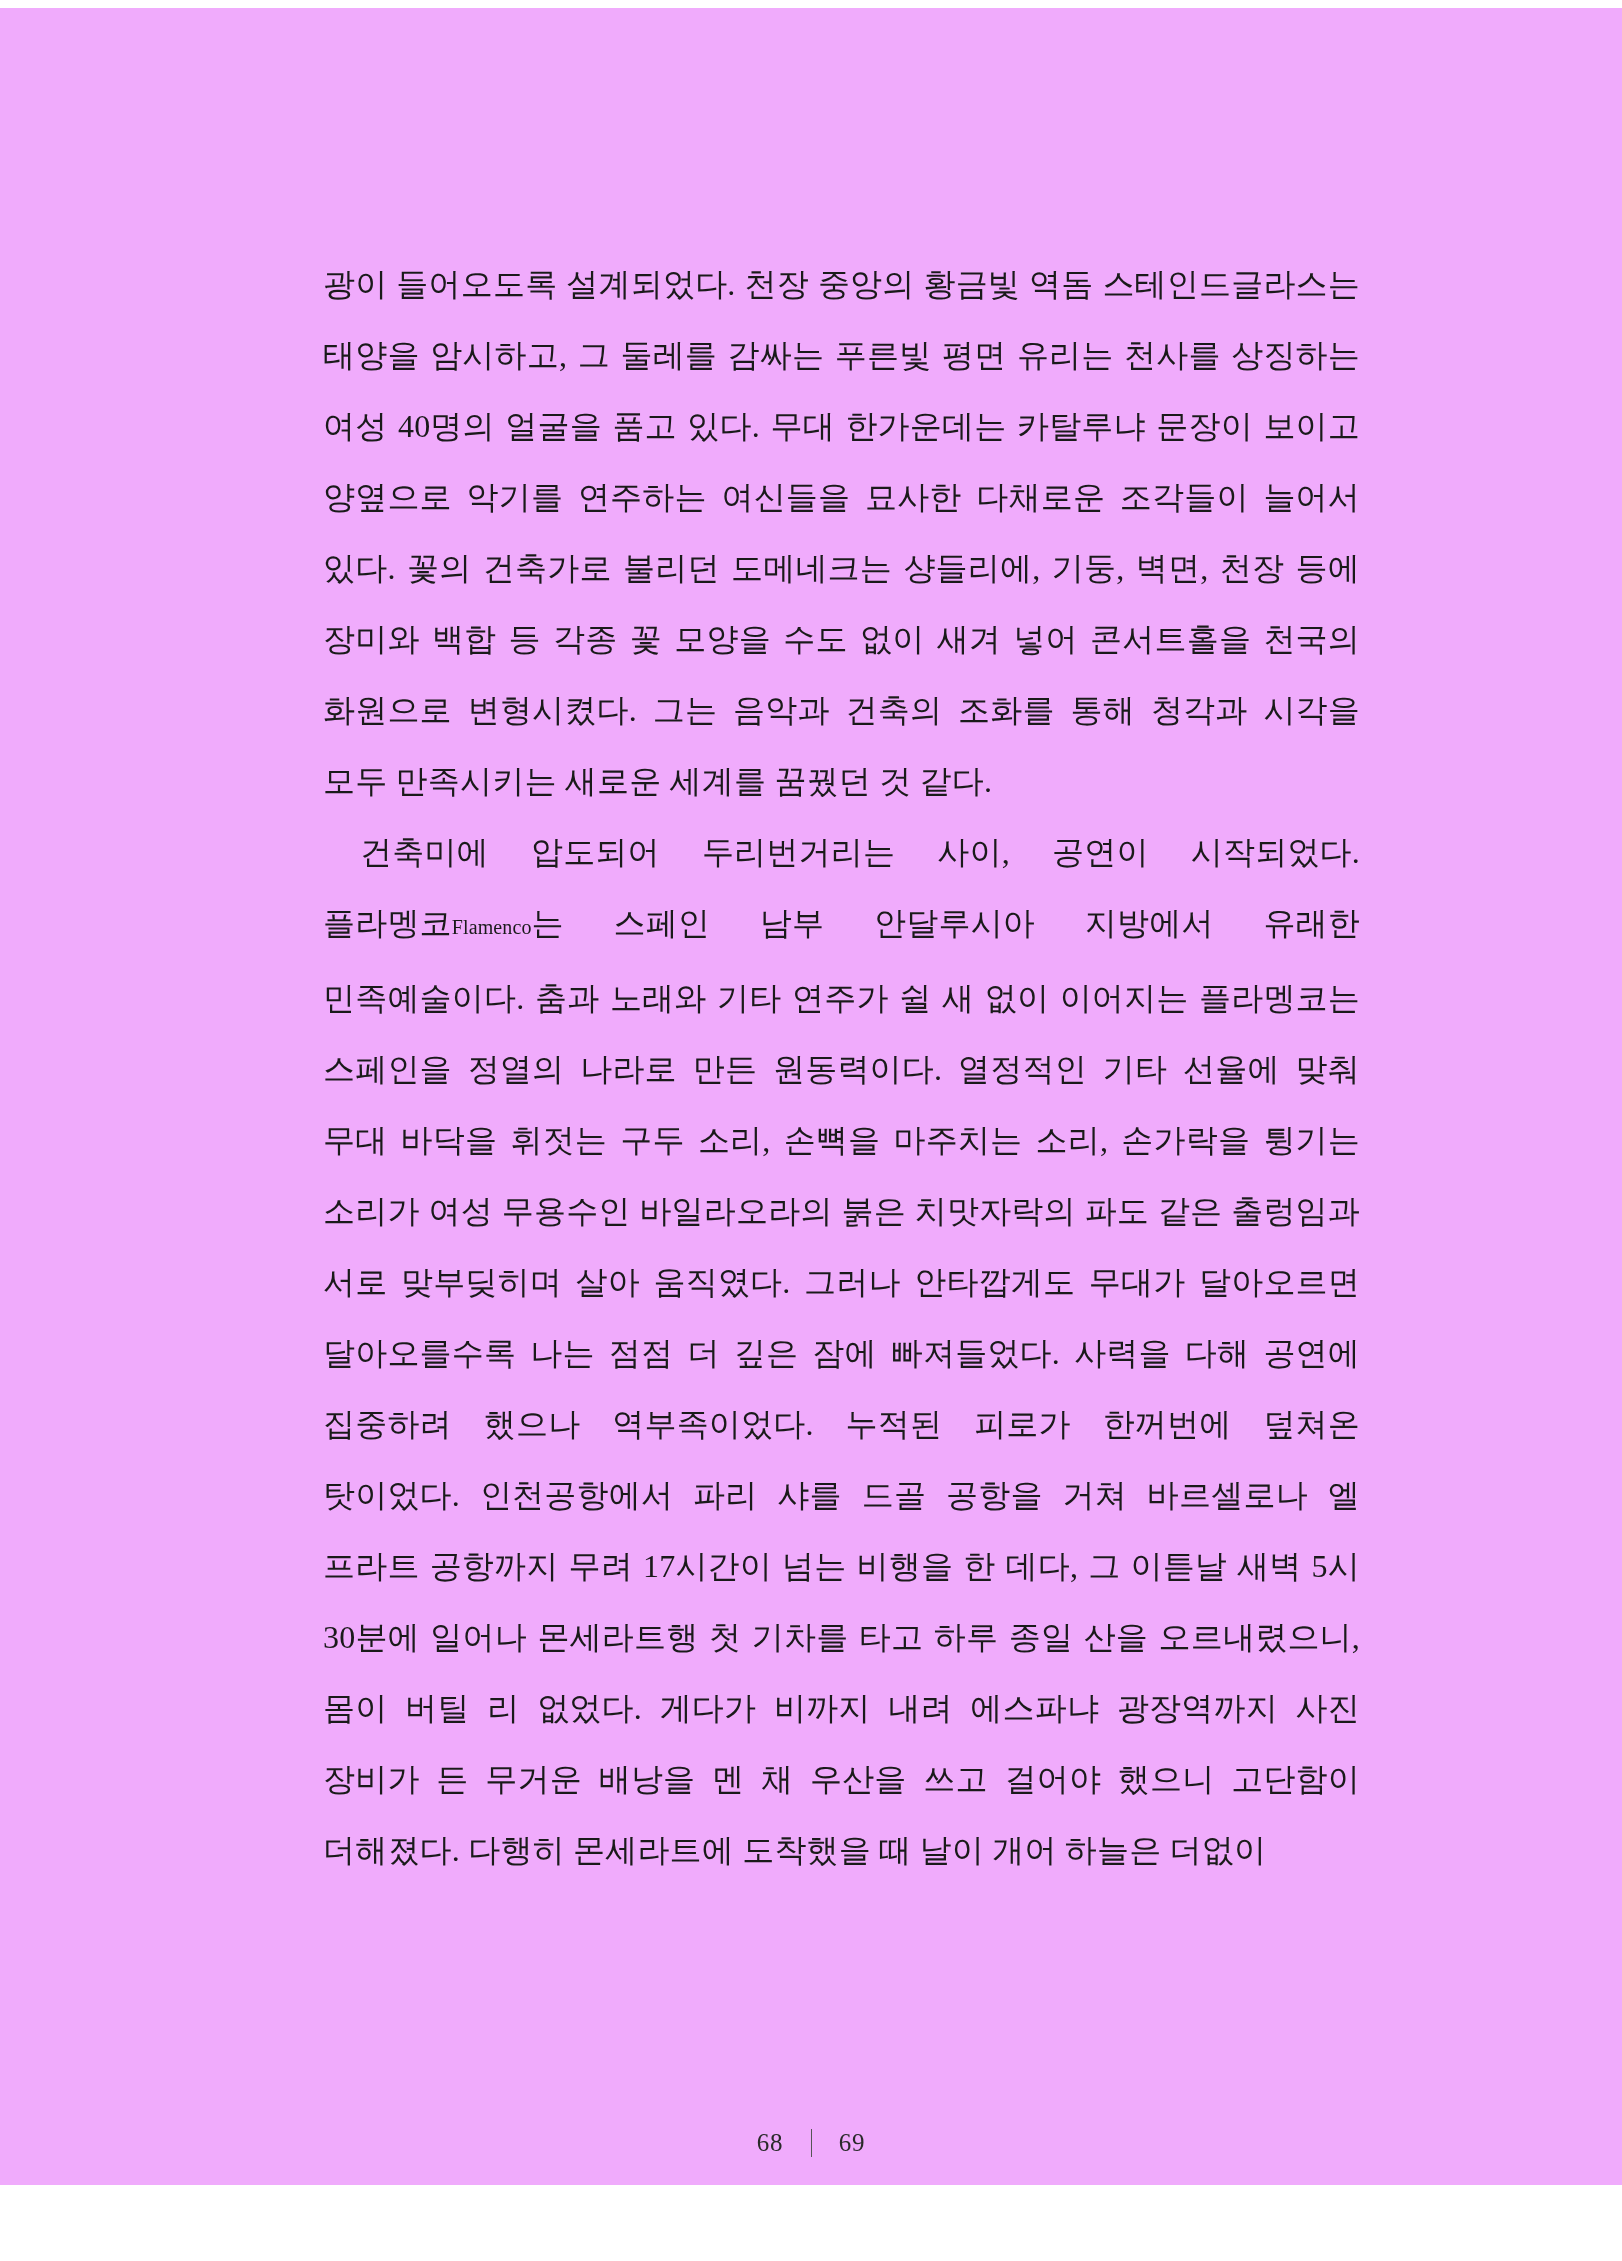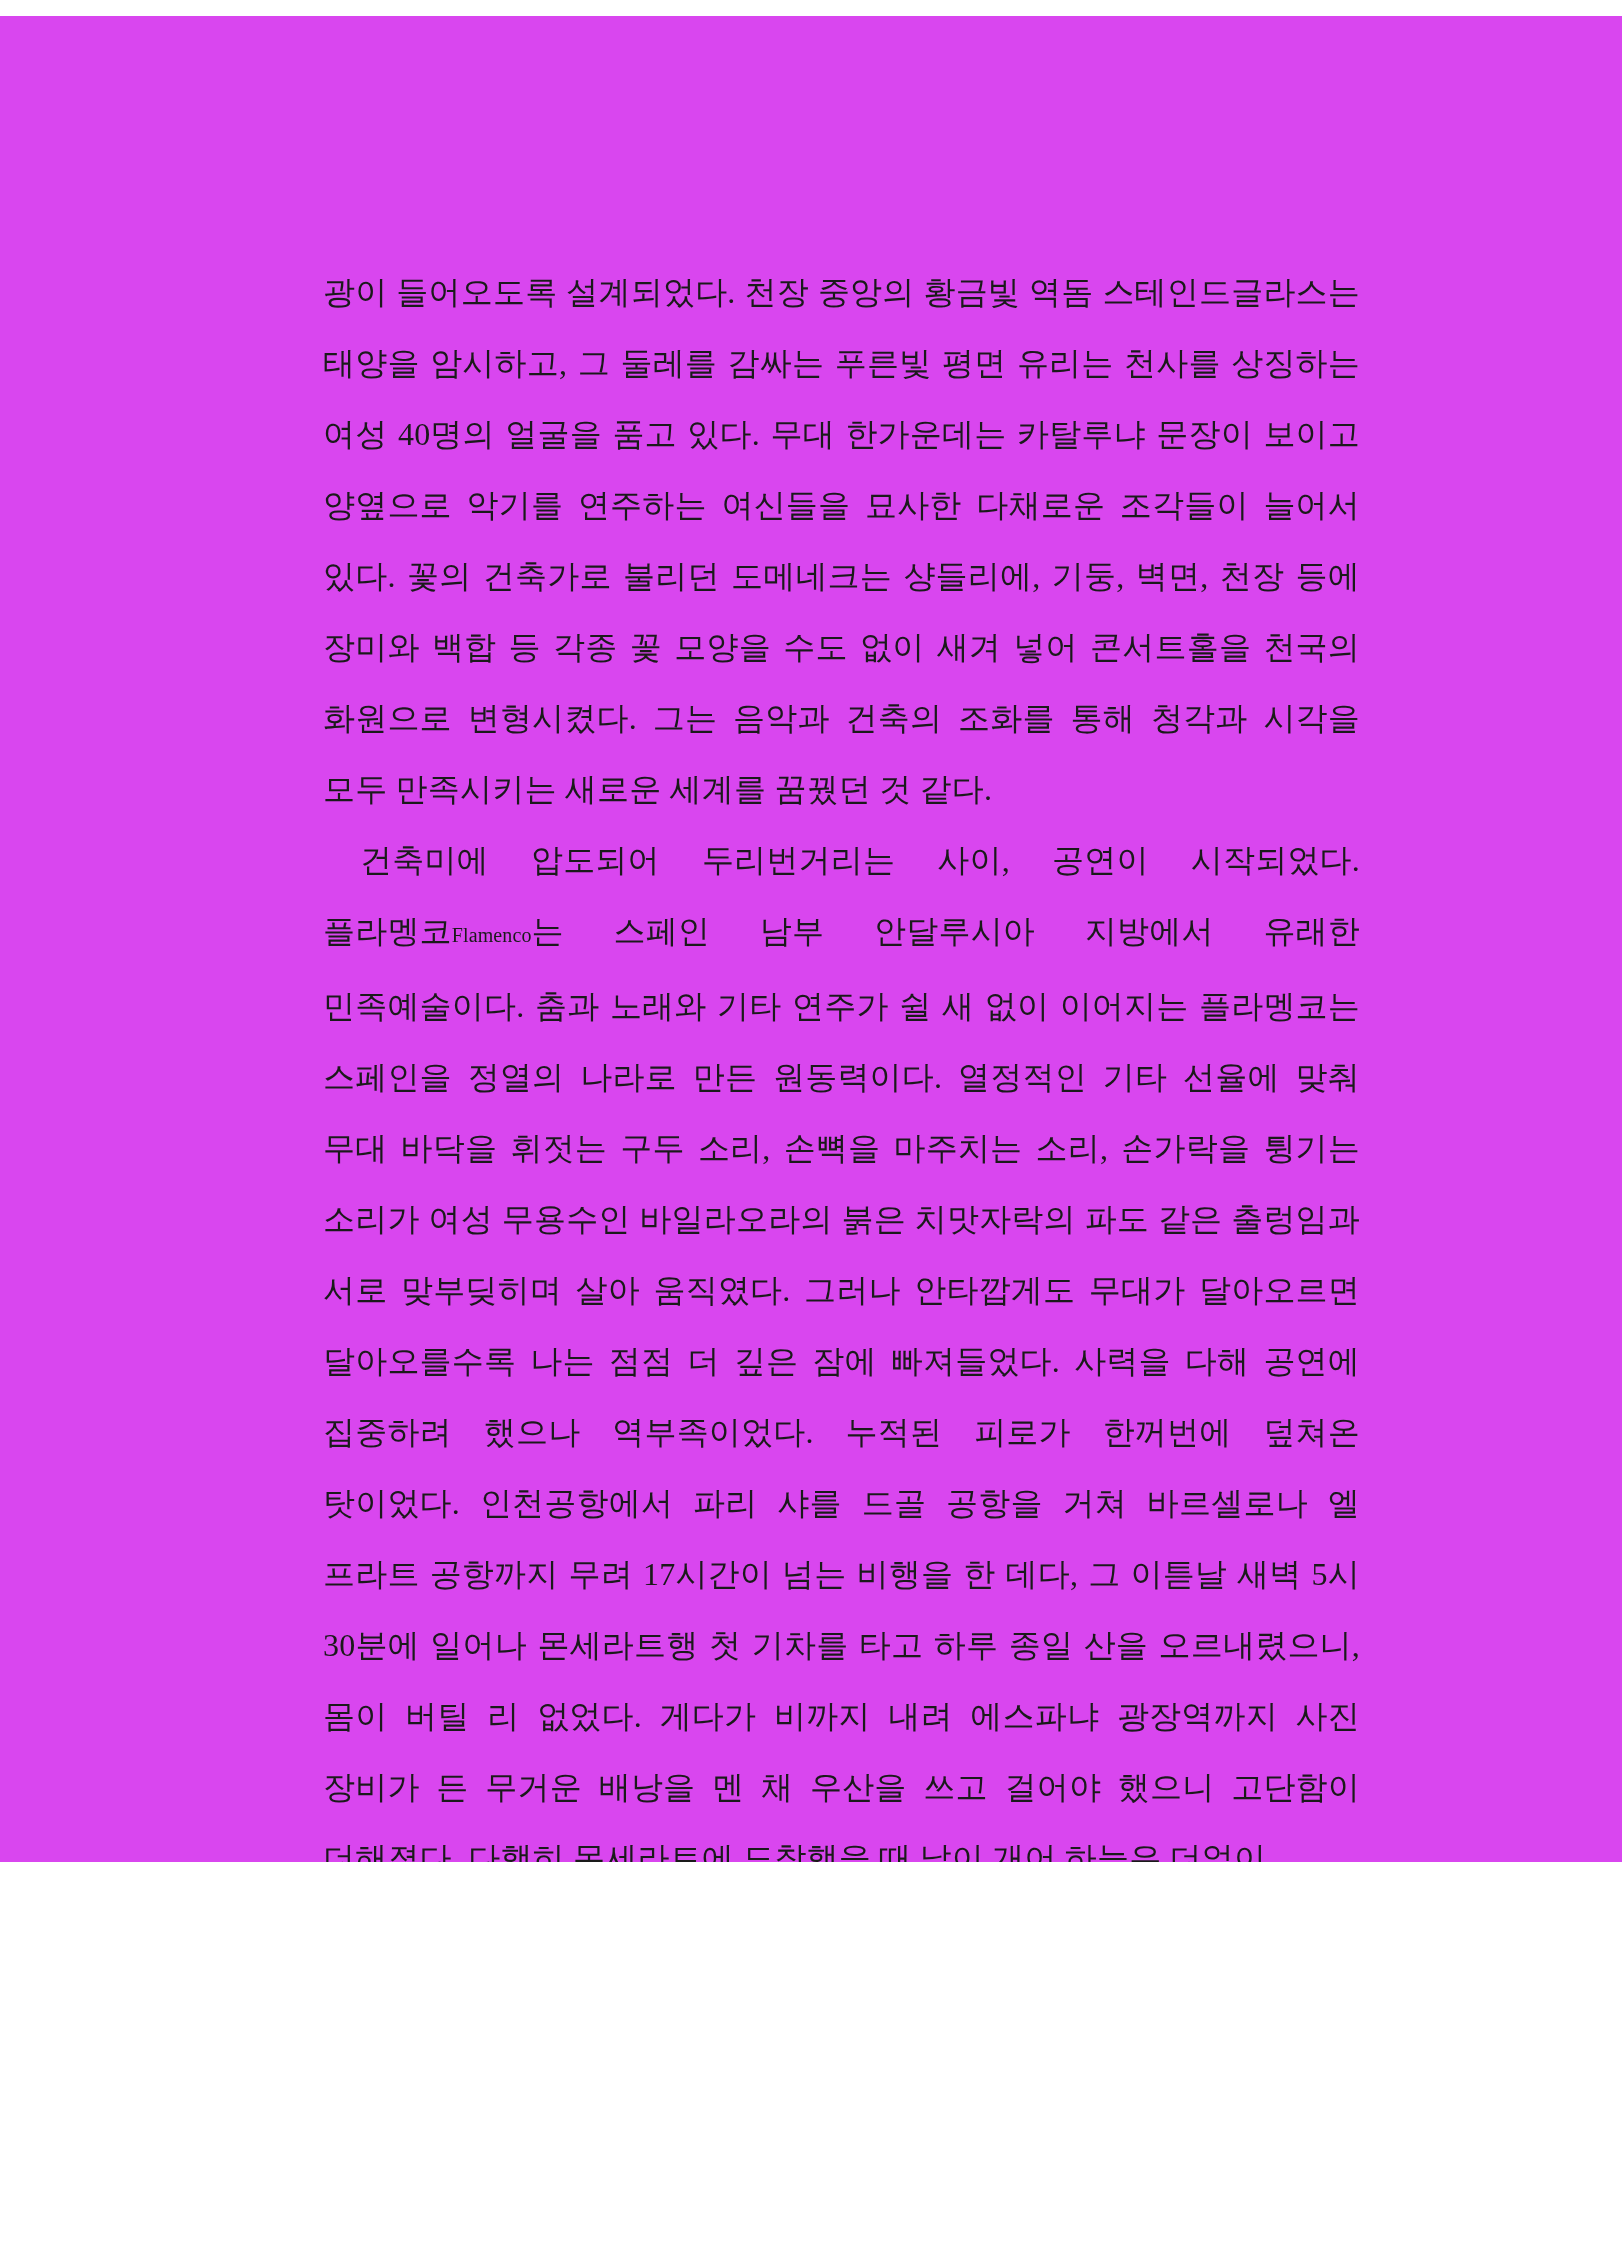--- a/index.html
+++ b/index.html
@@ -7,23 +7,23 @@
     padding: 0;
     background: #ffffff;
   }
   body {
     font-family: "Liberation Serif", "DejaVu Serif", serif;
     color: #1a1a1a;
   }
   .page {
     position: relative;
     width: 1622px;
-    height: 1846px;
-    margin: 16px auto;
-    background: #d946ef;
+    height: 2177px;
+    margin: 8px auto;
+    background: #f0abfc;
     box-sizing: border-box;
     overflow: hidden;
   }
   .text-column {
     position: absolute;
     left: 323px;
     top: 241px;
     width: 1037px;
   }
   .para {
@@ -71,15 +71,18 @@
 <div class="page">
 
   <div class="text-column">
 
     <p class="para">광이 들어오도록 설계되었다. 천장 중앙의 황금빛 역돔 스테인드글라스는 태양을 암시하고, 그 둘레를 감싸는 푸른빛 평면 유리는 천사를 상징하는 여성 40명의 얼굴을 품고 있다. 무대 한가운데는 카탈루냐 문장이 보이고 양옆으로 악기를 연주하는 여신들을 묘사한 다채로운 조각들이 늘어서 있다. 꽃의 건축가로 불리던 도메네크는 샹들리에, 기둥, 벽면, 천장 등에 장미와 백합 등 각종 꽃 모양을 수도 없이 새겨 넣어 콘서트홀을 천국의 화원으로 변형시켰다. 그는 음악과 건축의 조화를 통해 청각과 시각을 모두 만족시키는 새로운 세계를 꿈꿨던 것 같다.</p>
 
     <p class="para indent"><span>건축미에 압도되어 두리번거리는 사이, 공연이 시작되었다. 플라멩코</span><span class="latin">Flamenco</span><span>는 스페인 남부 안달루시아 지방에서 유래한 민족예술이다. 춤과 노래와 기타 연주가 쉴 새 없이 이어지는 플라멩코는 스페인을 정열의 나라로 만든 원동력이다. 열정적인 기타 선율에 맞춰 무대 바닥을 휘젓는 구두 소리, 손뼉을 마주치는 소리, 손가락을 튕기는 소리가 여성 무용수인 바일라오라의 붉은 치맛자락의 파도 같은 출렁임과 서로 맞부딪히며 살아 움직였다. 그러나 안타깝게도 무대가 달아오르면 달아오를수록 나는 점점 더 깊은 잠에 빠져들었다. 사력을 다해 공연에 집중하려 했으나 역부족이었다. 누적된 피로가 한꺼번에 덮쳐온 탓이었다. 인천공항에서 파리 샤를 드골 공항을 거쳐 바르셀로나 엘 프라트 공항까지 무려 17시간이 넘는 비행을 한 데다, 그 이튿날 새벽 5시 30분에 일어나 몬세라트행 첫 기차를 타고 하루 종일 산을 오르내렸으니, 몸이 버틸 리 없었다. 게다가 비까지 내려 에스파냐 광장역까지 사진 장비가 든 무거운 배낭을 멘 채 우산을 쓰고 걸어야 했으니 고단함이 더해졌다. 다행히 몬세라트에 도착했을 때 날이 개어 하늘은 더없이</span></p>
 
   </div>
 
+  <div class="footer">
+    <span class="pg">68</span><span class="sep"></span><span class="pg">69</span>
+  </div>
 
 </div>
 
 
 </body></html>

